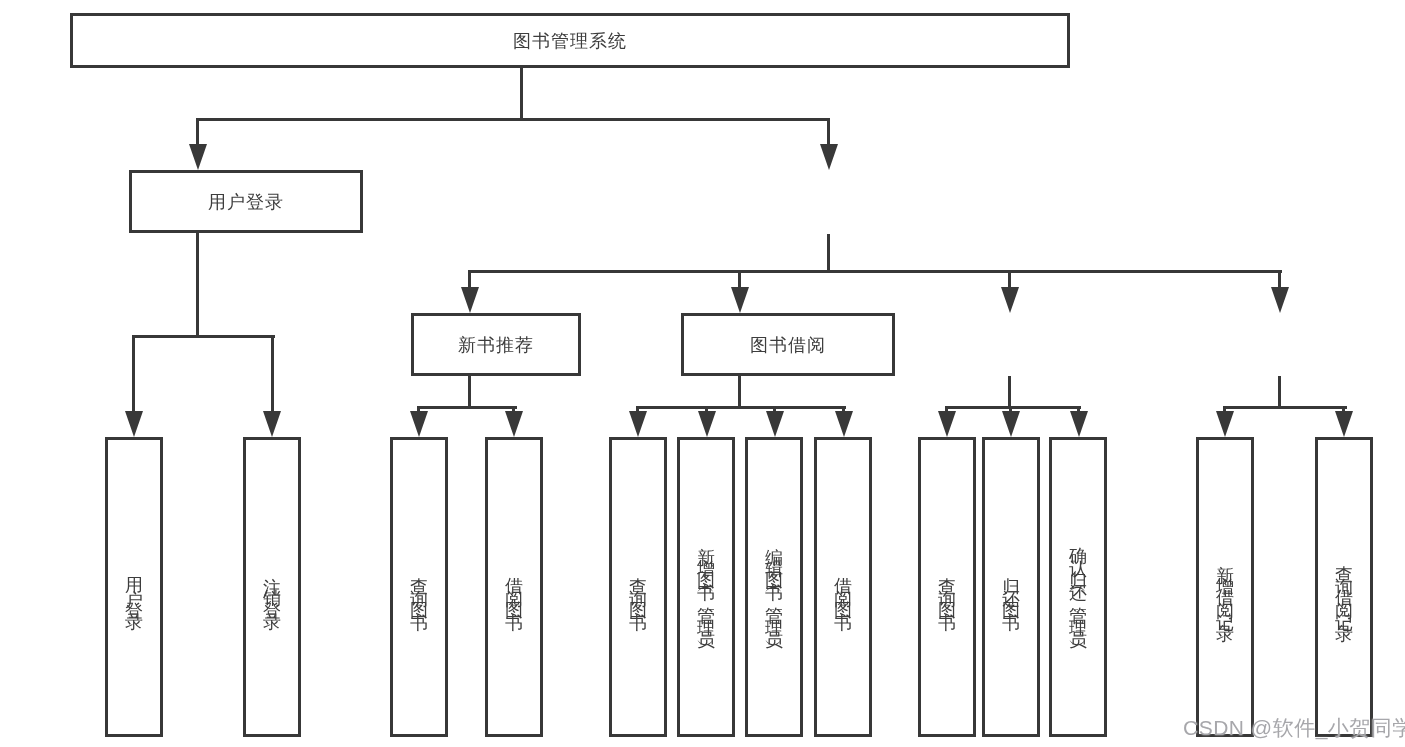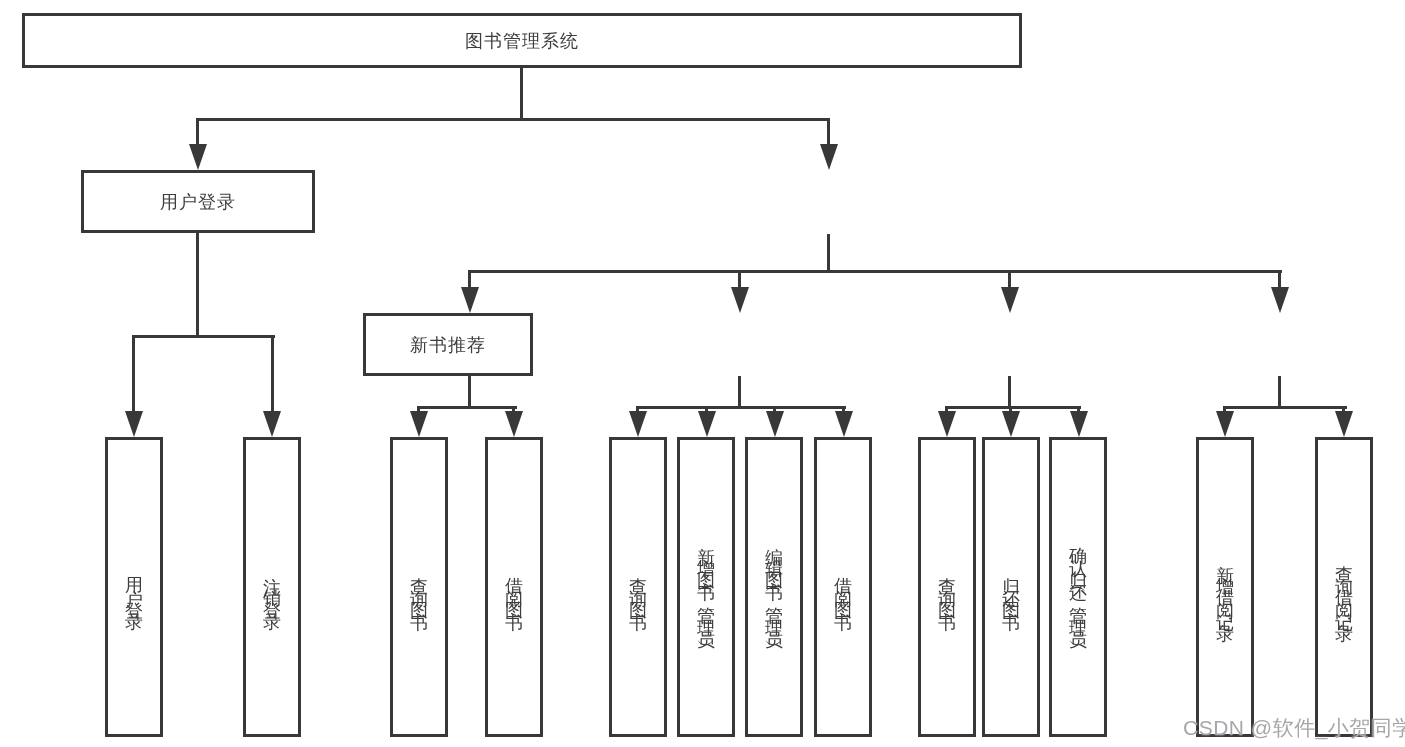--- a/index.html
+++ b/index.html
@@ -3,21 +3,21 @@
 <meta charset="utf-8">
 <style>
   html,body{margin:0;padding:0;background:#fff;}
   .canvas{
     position:relative;width:1405px;height:747px;background:#ffffff;overflow:hidden;
     font-family:"Liberation Sans","DejaVu Sans",sans-serif;color:#3d3d3d;
   }
   .box{
     position:absolute;box-sizing:border-box;border:3px solid #383838;background:#fff;
     display:flex;align-items:center;justify-content:center;
-    font-size:18px;color:#3d3d3d;letter-spacing:1px;
+    font-size:18px;color:#3d3d3d;letter-spacing:1px;margin-left:48px;
   }
   .leaf{
     position:absolute;box-sizing:border-box;border:3px solid #383838;background:#fff;
     display:flex;align-items:center;justify-content:center;
     width:58px;top:437px;height:300px;font-size:18px;color:#3d3d3d;
   }
   .leaf span{
     writing-mode:vertical-rl;text-orientation:mixed;letter-spacing:12px;line-height:1;
     white-space:nowrap;
   }
@@ -68,20 +68,23 @@
   <div class="vl" style="left:738px;top:270px;height:22px;"></div>
   <div class="vl" style="left:1008px;top:270px;height:22px;"></div>
   <div class="vl" style="left:1278px;top:270px;height:22px;"></div>
   <div class="arw" style="left:461px;top:287px;"></div>
   <div class="arw" style="left:731px;top:287px;"></div>
   <div class="arw" style="left:1001px;top:287px;"></div>
   <div class="arw" style="left:1271px;top:287px;"></div>
 
   <div class="box" style="left:363px;top:313px;width:170px;height:63px;">
     <span>新书推荐</span>
+  </div>
+  <div class="box" style="left:633px;top:313px;width:214px;height:63px;">
+    <span>图书借阅</span>
   </div>
 
   <div class="vl" style="left:468px;top:376px;height:33px;"></div>
   <div class="hl" style="left:417px;top:406px;width:100px;"></div>
   <div class="vl" style="left:417px;top:406px;height:10px;"></div>
   <div class="vl" style="left:512px;top:406px;height:10px;"></div>
   <div class="arw" style="left:410px;top:411px;"></div>
   <div class="arw" style="left:505px;top:411px;"></div>
 
   <div class="vl" style="left:738px;top:376px;height:33px;"></div>

